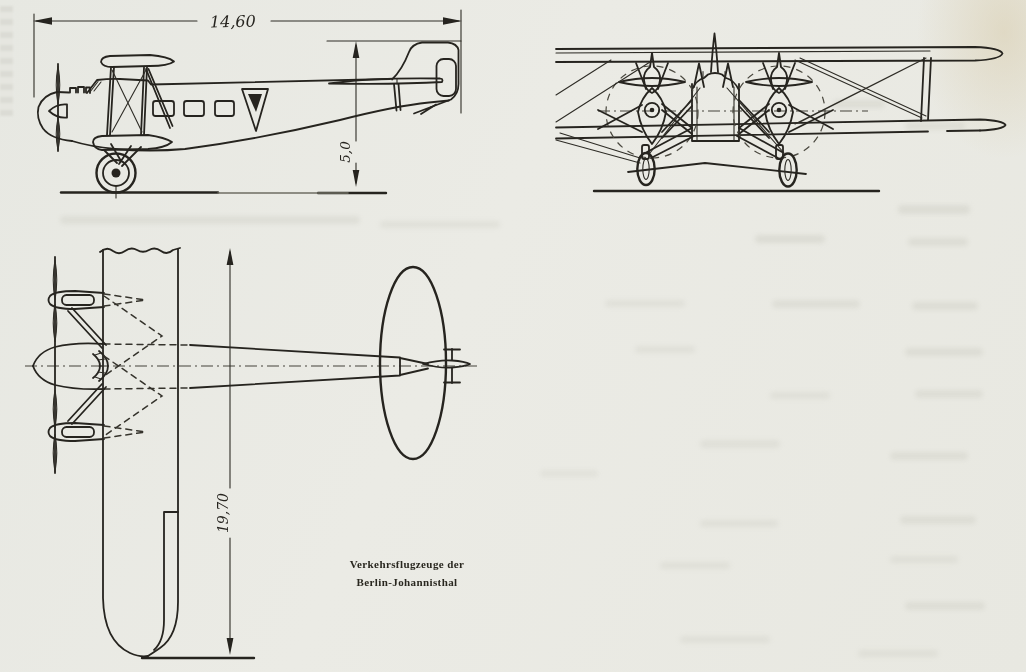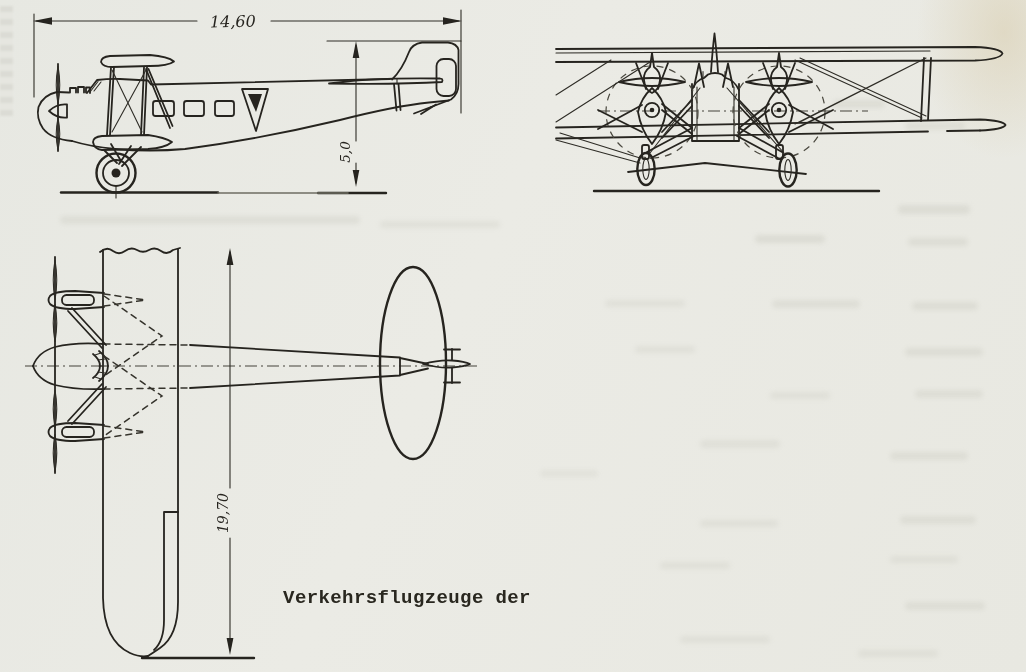--- a/index.html
+++ b/index.html
@@ -14,24 +14,24 @@
   .ln{fill:none;stroke:#26241f;stroke-width:1.8;stroke-linecap:round;stroke-linejoin:round;}
   .ln2{fill:none;stroke:#26241f;stroke-width:2.4;stroke-linecap:round;stroke-linejoin:round;}
   .thin{fill:none;stroke:#2e2c26;stroke-width:1.1;stroke-linecap:round;}
   .dash{fill:none;stroke:#35332c;stroke-width:1.5;stroke-dasharray:6 5;stroke-linecap:round;}
   .dashdot{fill:none;stroke:#45433a;stroke-width:1.2;stroke-dasharray:12 4 2 4;}
   .discdash{fill:none;stroke:#4a483f;stroke-width:1.2;stroke-dasharray:7 6;}
   .fillink{fill:#26241f;stroke:none;}
   .faded{fill:none;stroke:#6f6d63;stroke-width:1.6;stroke-linecap:round;}
   .dimtext{fill:#26241f;font-family:"DejaVu Serif",serif;font-style:italic;}
   #caption{
-    position:absolute;left:278px;top:590px;width:258px;
+    position:absolute;left:278px;top:556px;width:258px;
     text-align:center;color:#29271f;
-    font-family:Liberation Mono, monospace;font-weight:bold;
-    font-size:19px;line-height:17.5px;letter-spacing:0.4px;
+    font-family:Liberation Serif, serif;font-weight:bold;
+    font-size:11px;line-height:17.5px;letter-spacing:0.4px;
   }
   .smudge{position:absolute;background:#c3c3b8;filter:blur(2.5px);border-radius:4px;}
   #gutter{
     position:absolute;left:0;top:6px;width:13px;height:110px;
     background:repeating-linear-gradient(180deg,#d9d9d2 0 6px,#e6e6e0 6px 13px);
     filter:blur(1px);opacity:.8;
   }
   #corner-tint{
     position:absolute;right:0;top:0;width:110px;height:160px;
     background:radial-gradient(ellipse at 80% 20%, rgba(216,204,172,.55), rgba(216,204,172,0) 70%);
@@ -255,15 +255,16 @@
         <ellipse class="ln2" cx="413" cy="363" rx="33" ry="96"></ellipse>
         <path class="ln" d="M423,364 Q440,359.5 452,360.5 Q465,361.5 470,364 Q465,366.5 452,367.5 Q440,368.5 423,364 Z"></path>
         <path class="ln" d="M452,349 L452,360 M452,368 L452,383"></path>
         <path class="ln" d="M444,349.5 L460,349.5 M444,382.5 L460,382.5"></path>
       </g>
     </g>
   </svg>
 
   <div id="caption">
     <div>Verkehrsflugzeuge der</div>
+    <div>Berlin-Johannisthal</div>
   </div>
 
 </div>
 
 </body></html>

